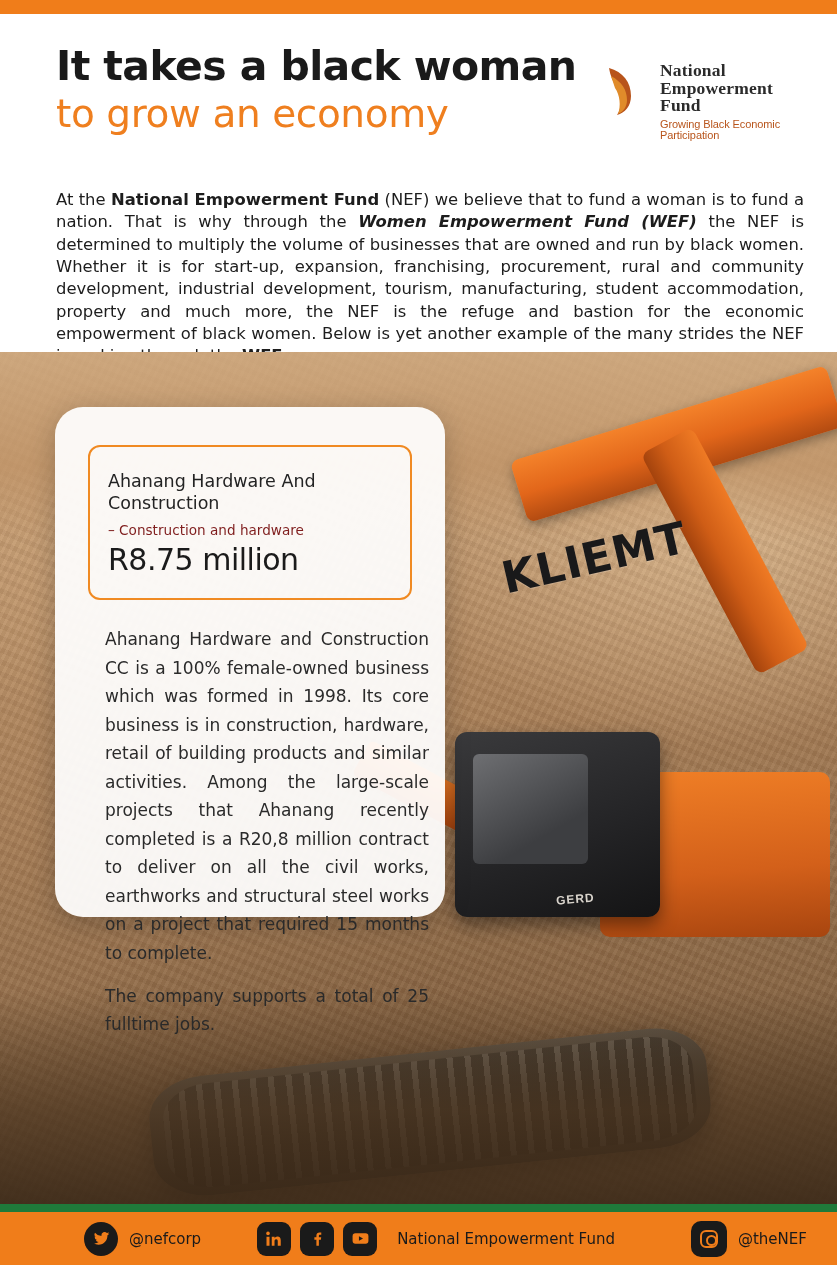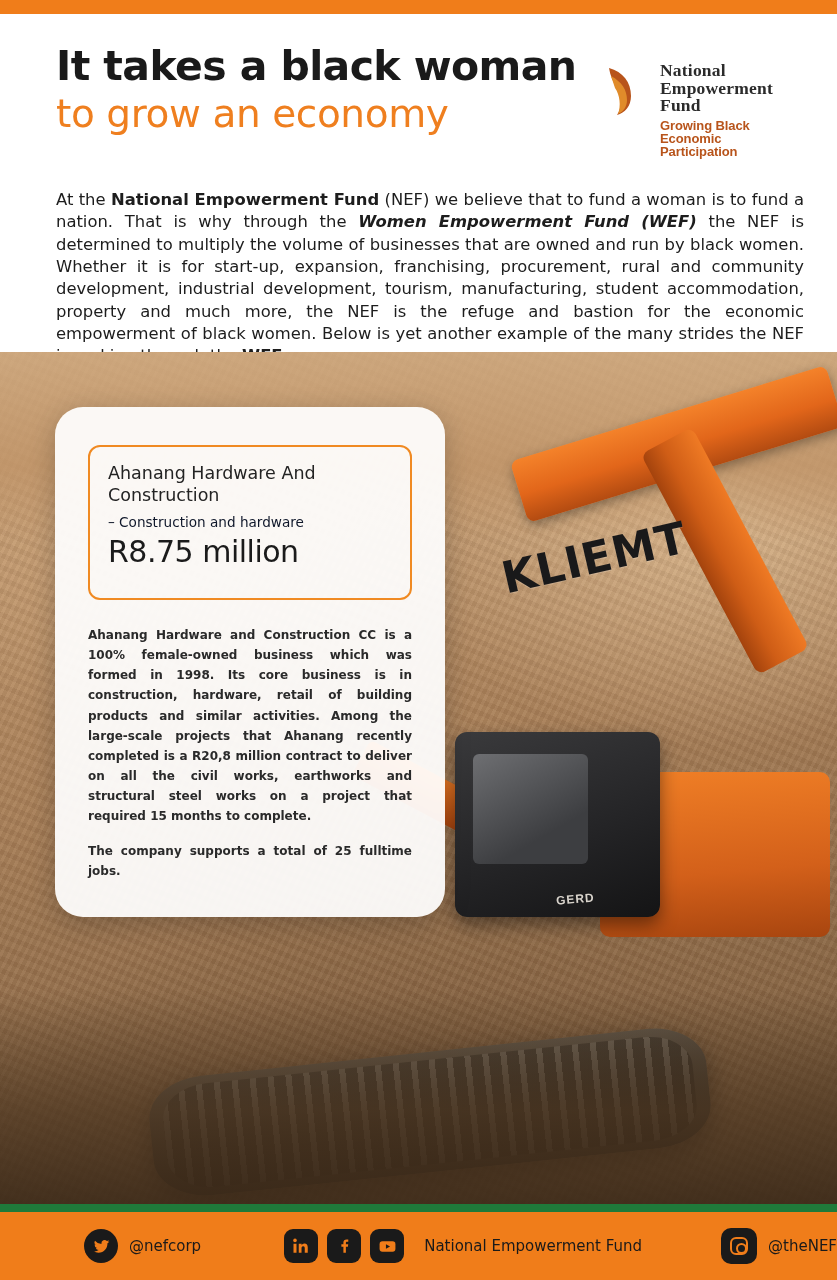--- a/index.html
+++ b/index.html
@@ -68,23 +68,23 @@
   }
   .logo-word {
     font-family: "Liberation Serif", serif;
     font-size: 17.5px;
     font-weight: bold;
     color: #2b2b2b;
     letter-spacing: 0.2px;
     display: block;
   }
   .logo-tag {
-    font-size: 13px;
+    font-size: 11px;
     color: #b8541b;
-    font-weight: bold;
+    font-weight: normal;
     margin-top: 4px;
     display: block;
     letter-spacing: -0.1px;
   }
 
   
   .intro {
     position: absolute;
     top: 175px; left: 48px;
     width: 748px;
@@ -223,69 +223,67 @@
     background: rgba(255,255,255,0.93);
     border-radius: 28px;
     box-shadow: 0 6px 26px rgba(0,0,0,.22);
   }
   .card-inner {
     position: absolute;
     left: 33px; top: 38px;
     width: 324px; height: 155px;
     border: 2px solid #f08a22;
     border-radius: 12px;
-    padding: 16px 18px 0 18px;
+    padding: 24px 18px 0 18px;
   }
   .biz-name {
     font-size: 17.5px;
     color: #232323;
     line-height: 1.25;
     font-family: "DejaVu Sans", sans-serif;
   }
   .biz-sector {
     font-size: 13.6px;
-    color: #0f172a;
+    color: #7f1d1d;
     margin-top: 7px;
     font-family: "DejaVu Sans", sans-serif;
   }
   .biz-amount {
     font-size: 30px;
     color: #1b1b1b;
     margin-top: 4px;
     letter-spacing: -0.5px;
     font-family: "DejaVu Sans", sans-serif;
   }
   .card-body {
     position: absolute;
-    left: 33px; top: 218px;
+    left: 50px; top: 218px;
     width: 324px;
-    font-size: 12px;
+    font-size: 17px;
     line-height: 1.68;
     color: #2a2a2a;
     text-align: justify;
     font-family: "DejaVu Sans", sans-serif;
-    font-weight: bold;
   }
   .card-body p + p { margin-top: 14px; }
 
   
   .green-bar {
     position: absolute;
     left: 0; top: 1204px;
     width: 837px; height: 8px;
     background: #1f7a3a;
   }
   .footer {
     position: absolute;
     left: 0; top: 1212px;
-    width: 837px; height: 68px;
+    width: 837px; height: 53px;
     background: #f07d1a;
     display: flex;
     align-items: center;
-    justify-content: space-between;
   }
   .social-group {
     display: flex; align-items: center;
   }
   .s-icon {
     width: 34px; height: 34px;
     border-radius: 50%;
     background: #1a1a1a;
     color: #f07d1a;
     display: flex; align-items: center; justify-content: center;
@@ -296,21 +294,21 @@
   .s-icon.rounded { border-radius: 9px; }
   .s-handle {
     color: #1a1a1a;
     font-size: 15px;
     margin-left: 11px;
     font-family: "DejaVu Sans", sans-serif;
   }
   .g1 { margin-left: 84px; }
   .g2 { margin-left: 56px; }
   .g2 .s-icon { margin-right: 9px; }
-  .g3 { margin-left: 52px; }
+  .g3 { margin-left: 76px; }
   .ig-box {
     width: 36px; height: 36px;
     border-radius: 10px;
     background: #1a1a1a;
     display: flex; align-items: center; justify-content: center;
   }
   .ig-ring {
     width: 18px; height: 18px;
     border: 2.4px solid #f07d1a;
     border-radius: 6px;

